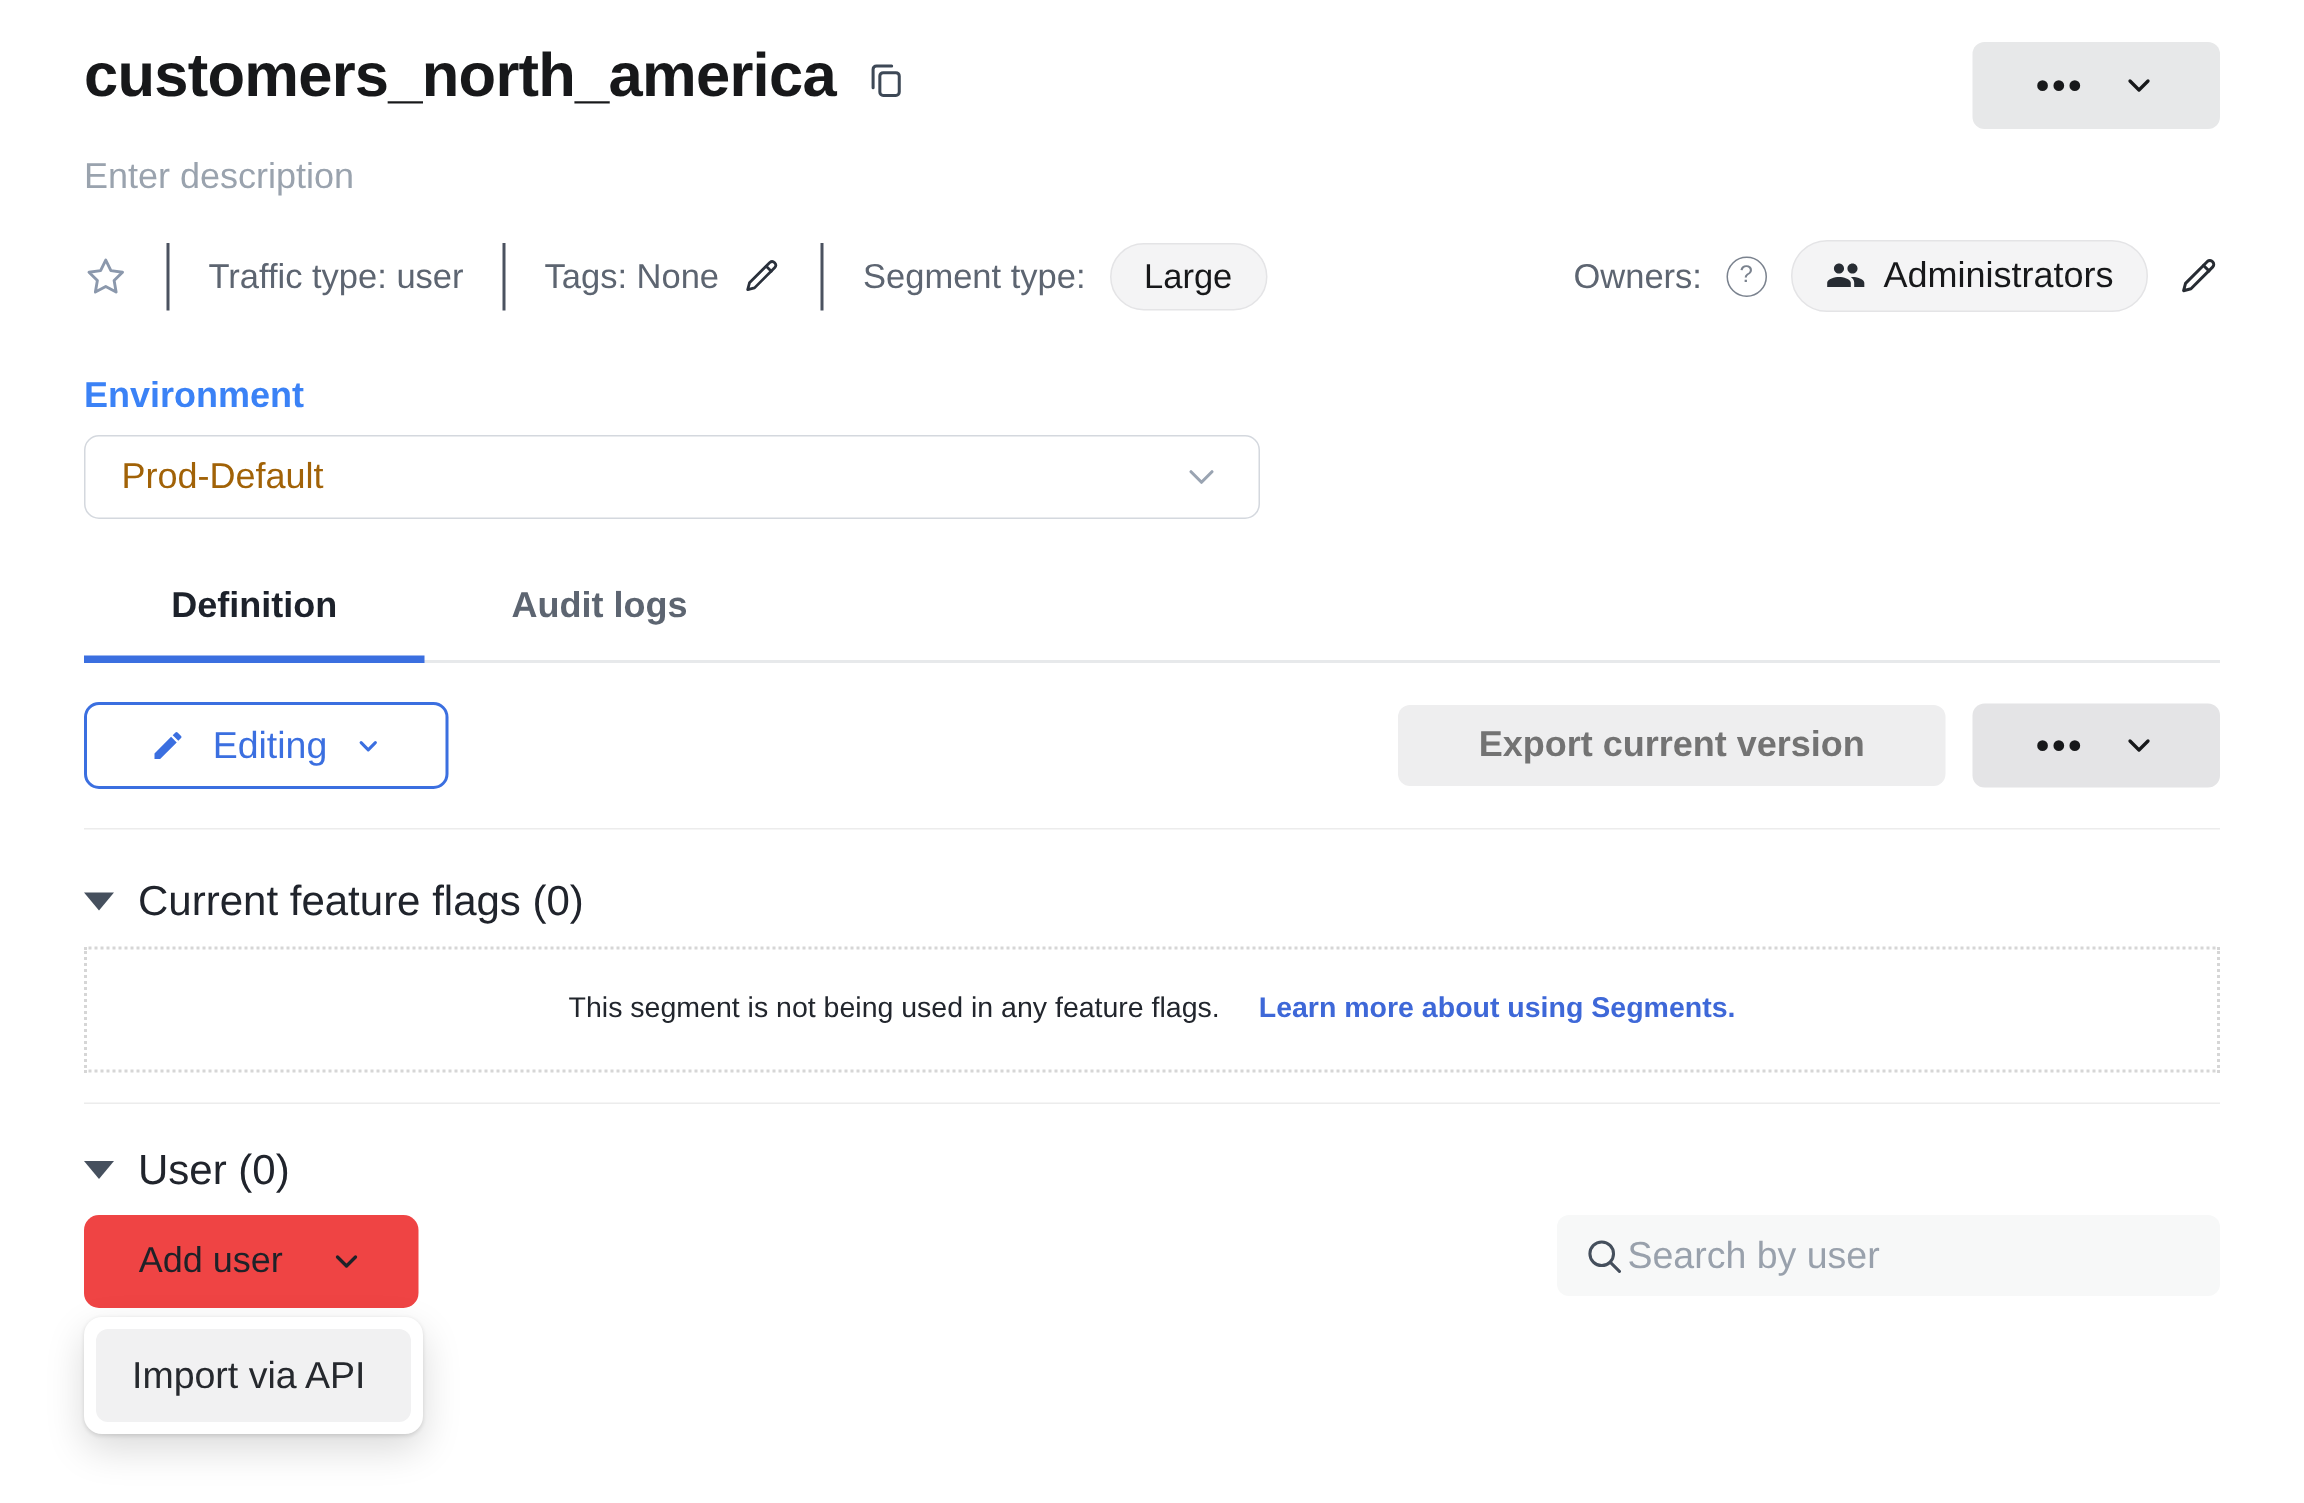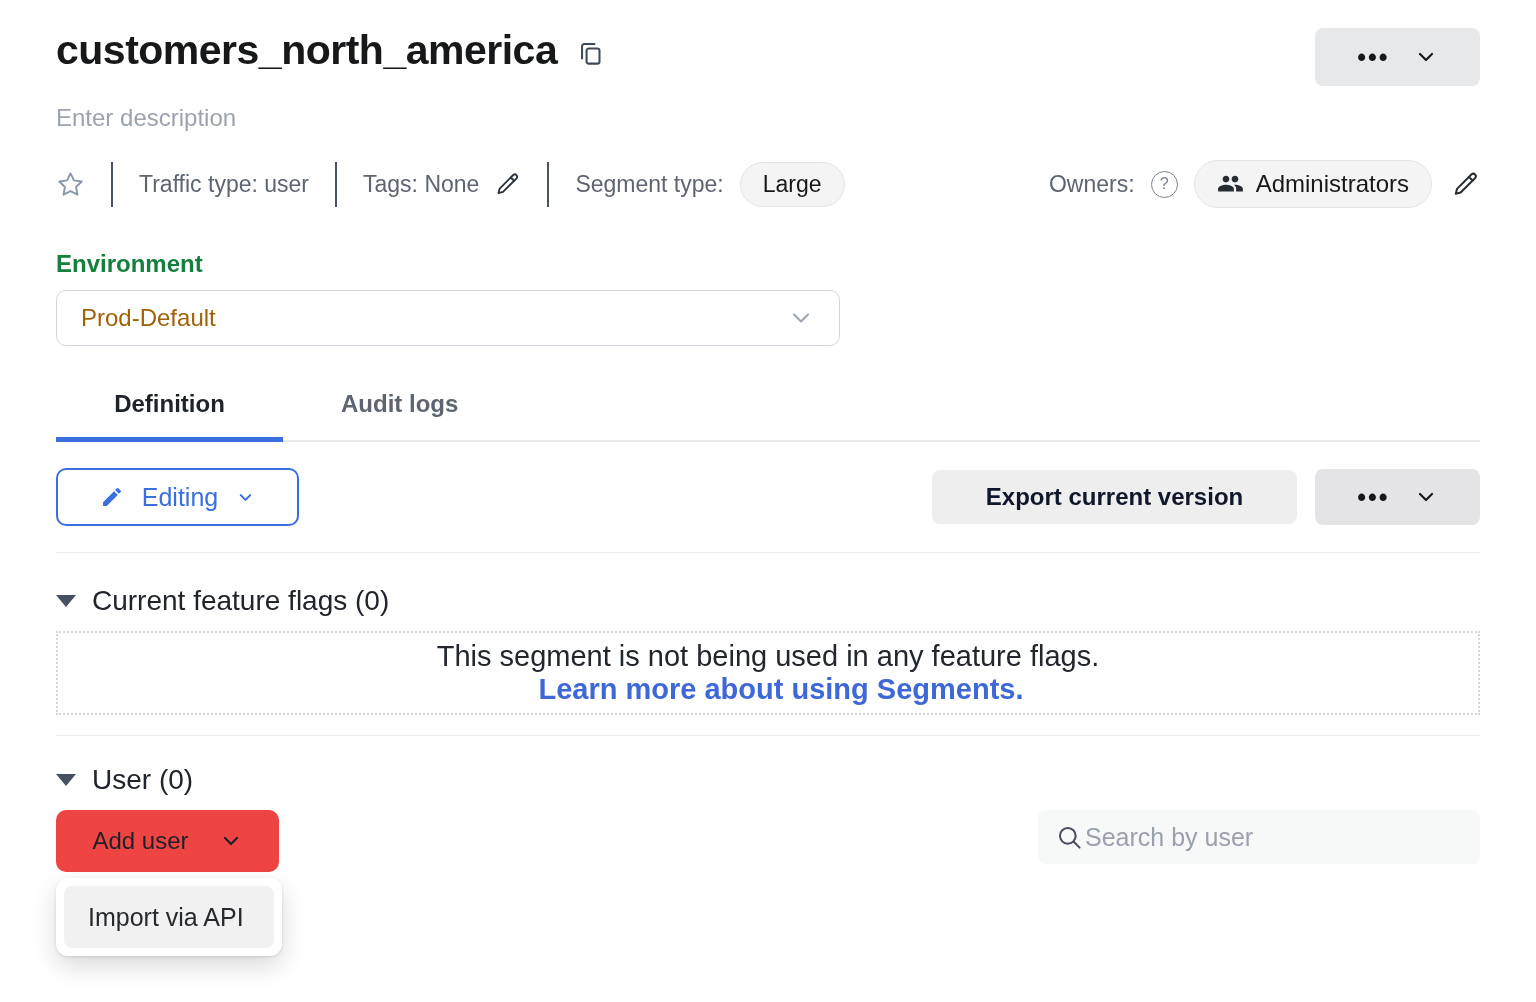--- a/index.html
+++ b/index.html
@@ -44,21 +44,21 @@
     font-size: 16px; color: #7a828e; cursor: pointer;
   }
   .owners-chip {
     display: flex; align-items: flex-start; gap: 12px;
     background: #f4f4f5; border: 1px solid #e4e4e6; border-radius: 999px;
     padding: 9px 22px; font-size: 24px; color: #17181a; cursor: pointer;
   }
   .people-icon { color: #272c33; display: flex; }
 
   
-  .env-label { margin-top: 42px; font-size: 24px; font-weight: 700; color: #15803d; }
+  .env-label { margin-top: 42px; font-size: 24px; font-weight: 700; color: #3b82f6; }
   .env-select {
     margin-top: 12px; width: 784px; height: 56px;
     border: 1px solid #d4d8de; border-radius: 10px; background: #fff;
     display: flex; align-items: center; justify-content: space-between;
     padding: 0 24px; font-size: 24px; color: #a16207; cursor: pointer;
   }
   .select-chevron { color: #9aa4b2; display: flex; }
 
   
   .tabs { margin-top: 44px; display: flex; border-bottom: 2px solid #e7e9eb; }
@@ -69,37 +69,37 @@
 
   
   .toolbar { margin-top: 26px; display: flex; align-items: center; }
   .editing-btn {
     width: 243px; height: 58px; border: 2px solid #3b6fe0; border-radius: 10px; background: #fff;
     display: flex; align-items: center; justify-content: center; gap: 18px;
     color: #3b6fe0; font-size: 25px; cursor: pointer;
   }
   .toolbar-right { margin-left: auto; display: flex; align-items: center; gap: 18px; }
   .export-btn {
-    width: 365px; height: 54px; background: #eeeeef; color: #0f172a;
+    width: 365px; height: 54px; background: #eeeeef; color: #737373;
     font-weight: 700; font-size: 24px; border: none; border-radius: 8px;
     font-family: inherit; cursor: default;
   }
   .more-btn.small { width: 165px; height: 56px; background: #e4e4e6; }
 
   .hr { height: 1px; background: #ececec; margin-top: 26px; }
 
   
   .section-heading { margin-top: 32px; display: flex; align-items: center; gap: 16px; cursor: pointer; width: fit-content; }
   .tri-down { width: 0; height: 0; border-left: 10px solid transparent; border-right: 10px solid transparent; border-top: 12px solid #46505e; }
   .section-title { font-size: 28px; color: #20242c; }
 
   .dotted-box {
     margin-top: 14px; border: 2px dotted #d6d6d6; height: 84px;
     display: flex; align-items: center; justify-content: center;
-    font-size: 29px; color: #22262d; flex-direction: column;
+    font-size: 19px; color: #22262d;
   }
   .dotted-box .link { color: #3e68d8; font-weight: 700; margin-left: 26px; cursor: pointer; text-align: center; }
 
   
   .user-row { margin-top: 14px; display: flex; align-items: flex-start; }
   .adduser-wrap { position: relative; }
   .adduser-btn {
     width: 223px; height: 62px; background: #ef4444; border: none; border-radius: 10px;
     display: flex; align-items: center; justify-content: center; gap: 30px;
     font-size: 24px; color: #1e2228; cursor: pointer; font-family: inherit;

